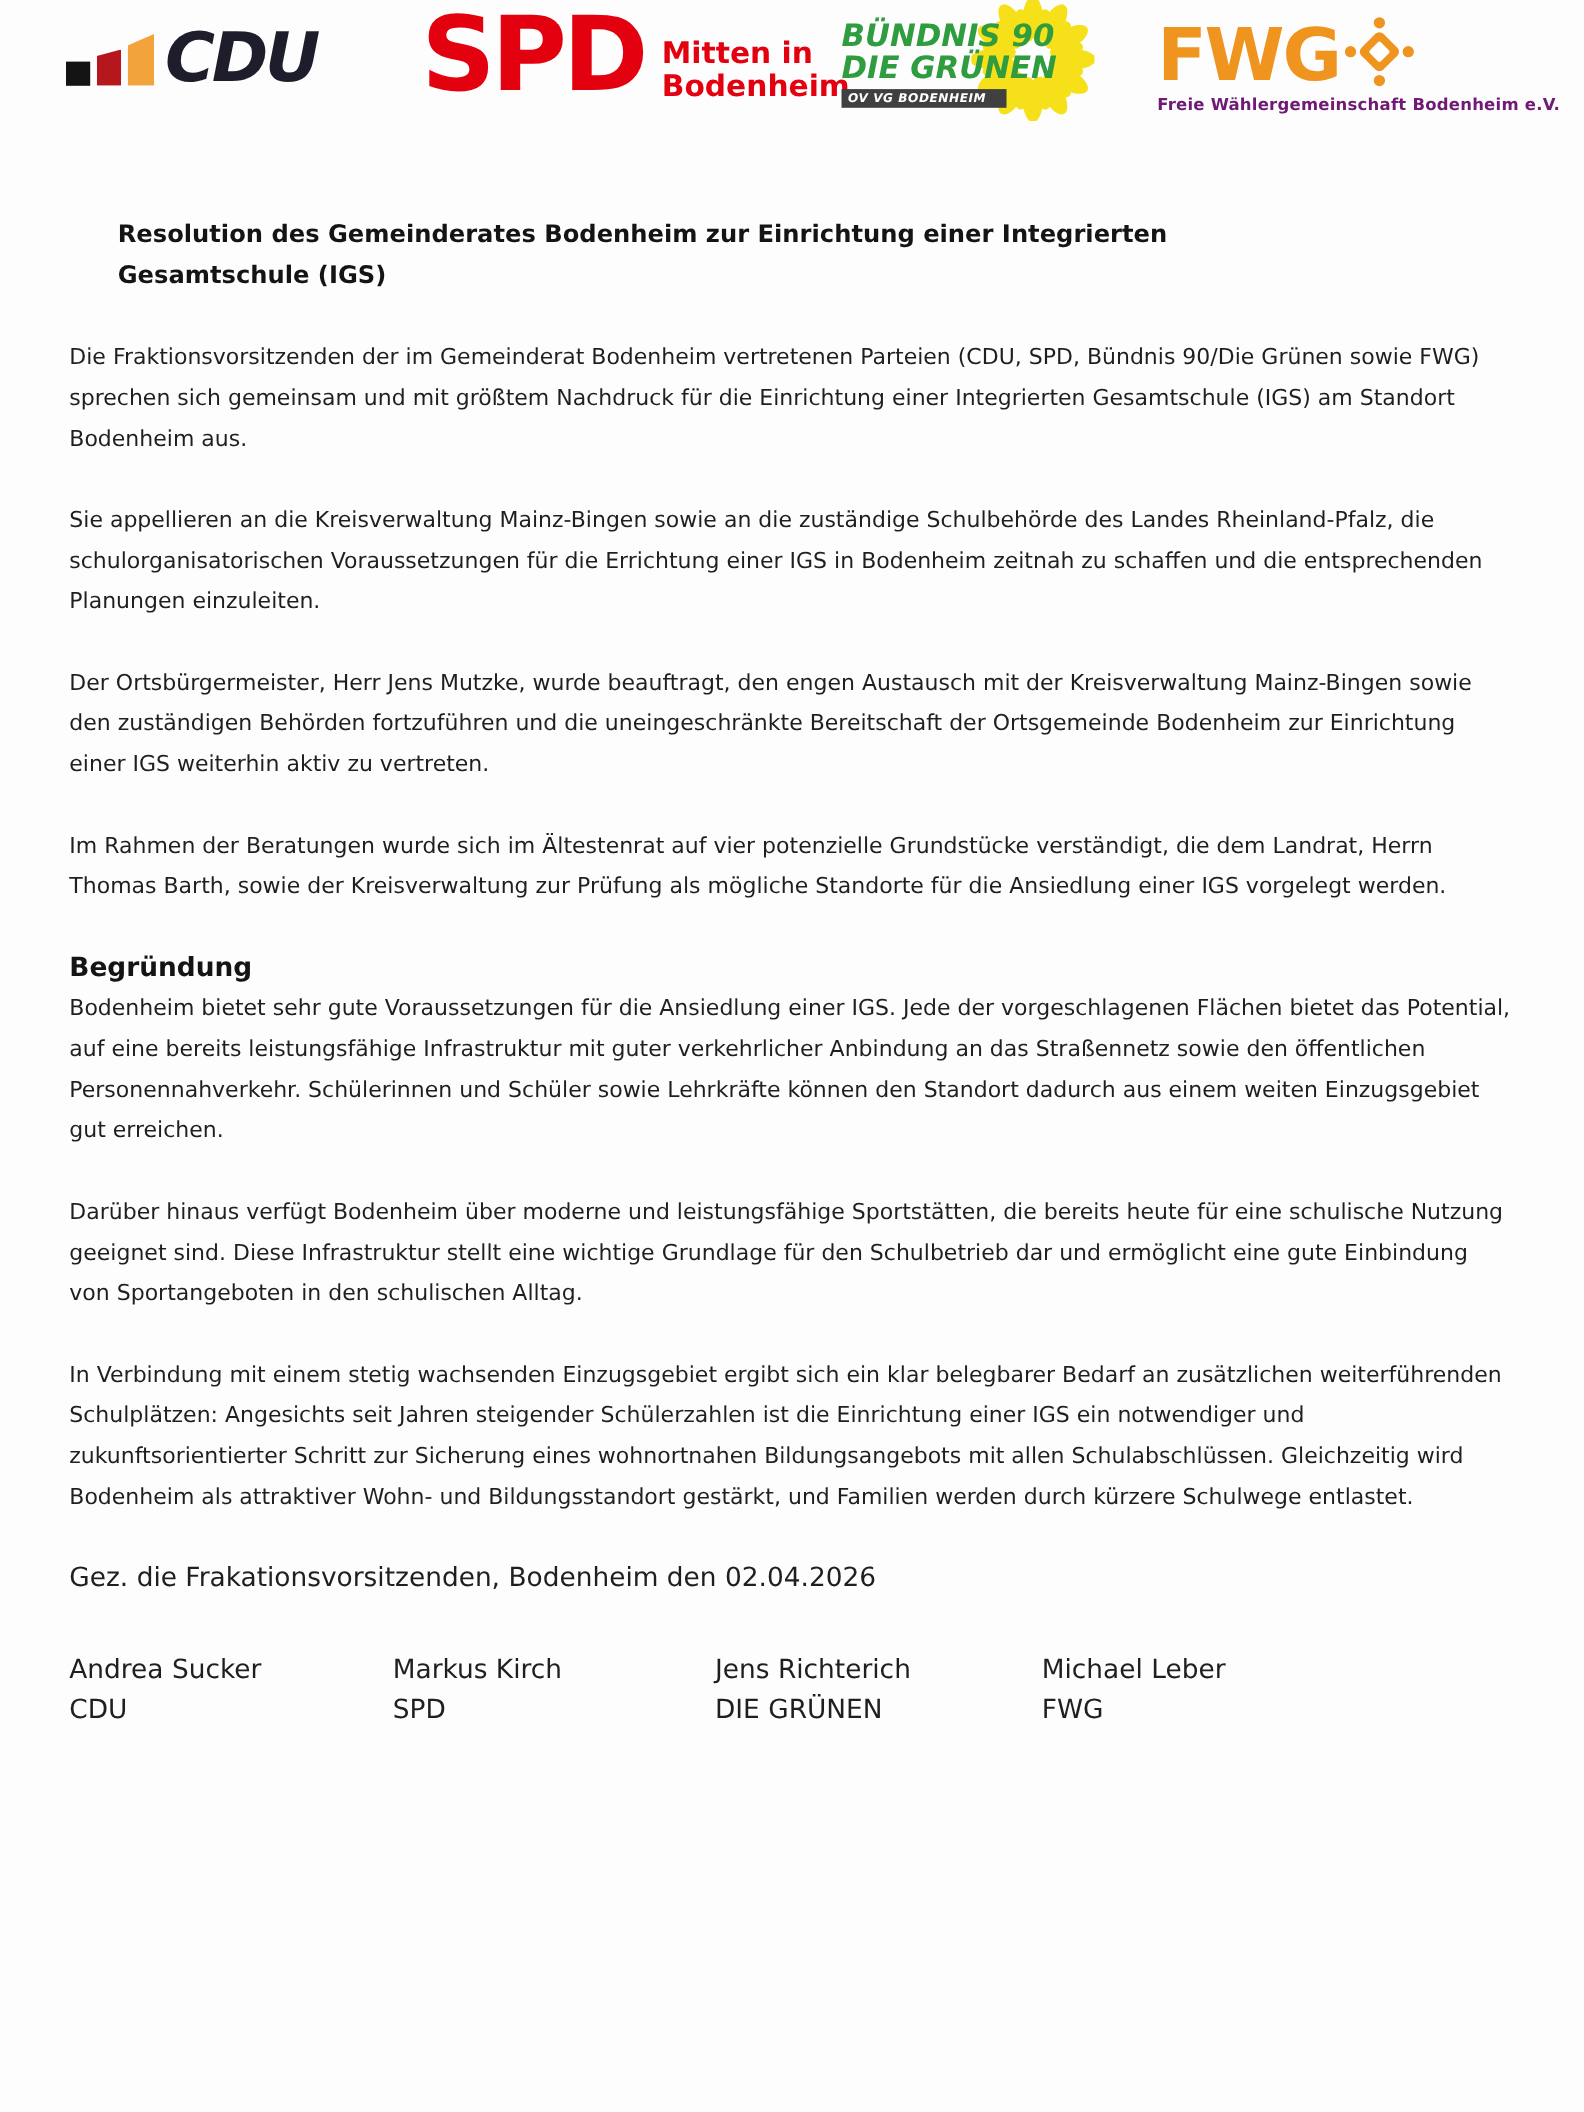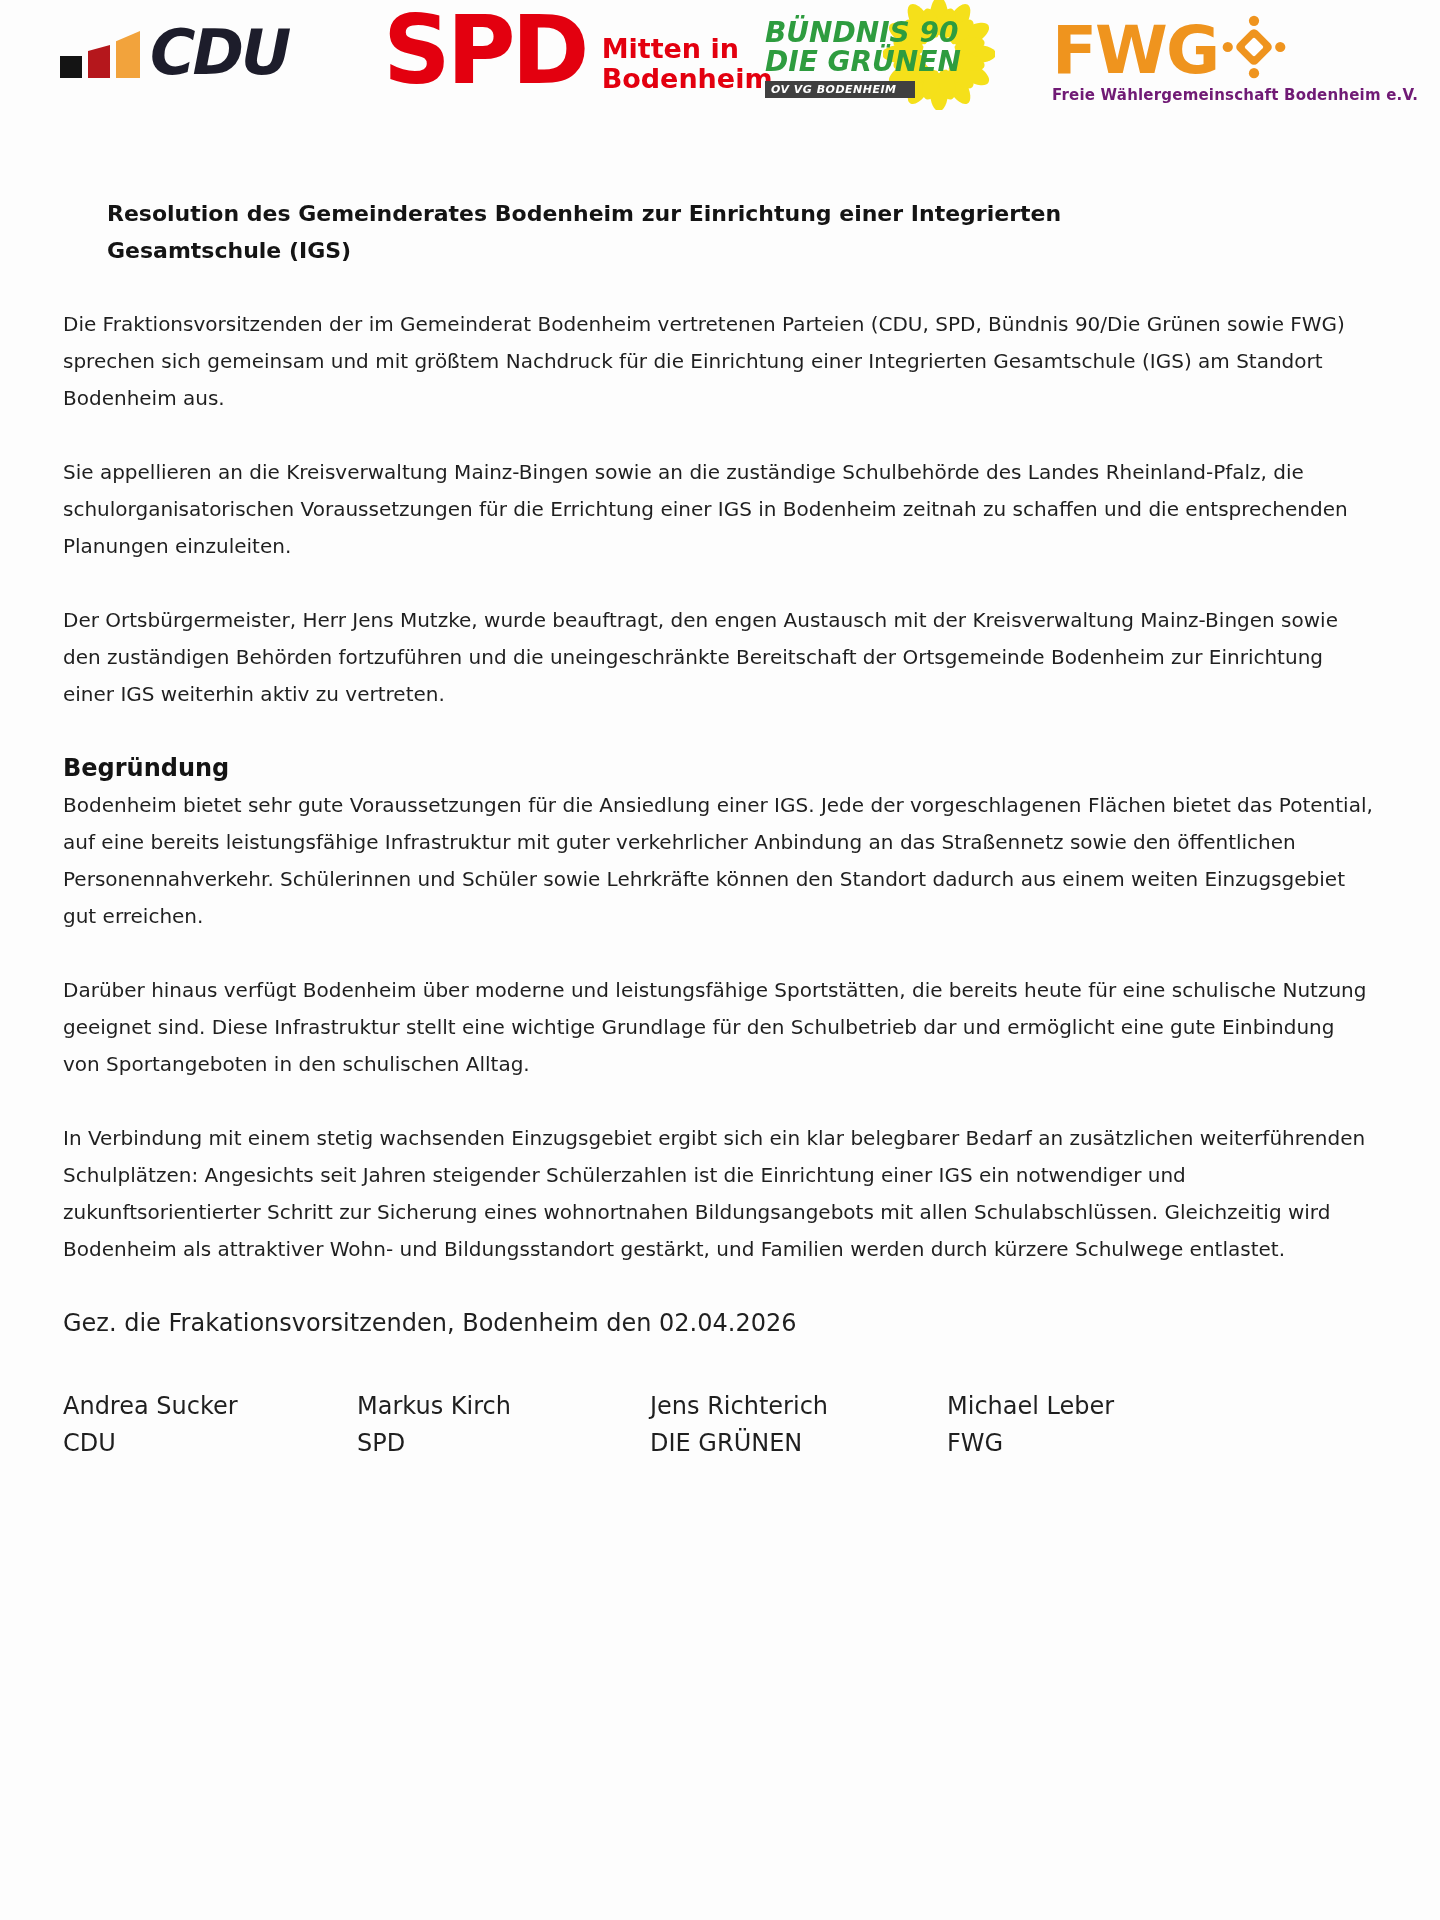--- a/index.html
+++ b/index.html
@@ -162,20 +162,21 @@
 <main class="doc">
 
   <h1 class="doc-title">
     <span>Resolution des Gemeinderates Bodenheim zur Einrichtung einer Integrierten</span>
     <span>Gesamtschule (IGS)</span>
   </h1>
 
   <p>Die Fraktionsvorsitzenden der im Gemeinderat Bodenheim vertretenen Parteien (CDU, SPD, Bündnis 90/Die Grünen sowie FWG) sprechen sich gemeinsam und mit größtem Nachdruck für die Einrichtung einer Integrierten Gesamtschule (IGS) am Standort Bodenheim aus.</p>
   <p>Sie appellieren an die Kreisverwaltung Mainz-Bingen sowie an die zuständige Schulbehörde des Landes Rheinland-Pfalz, die schulorganisatorischen Voraussetzungen für die Errichtung einer IGS in Bodenheim zeitnah zu schaffen und die entsprechenden Planungen einzuleiten.</p>
   <p>Der Ortsbürgermeister, Herr Jens Mutzke, wurde beauftragt, den engen Austausch mit der Kreisverwaltung Mainz-Bingen sowie den zuständigen Behörden fortzuführen und die uneingeschränkte Bereitschaft der Ortsgemeinde Bodenheim zur Einrichtung einer IGS weiterhin aktiv zu vertreten.</p>
+  <p>Im Rahmen der Beratungen wurde sich im Ältestenrat auf vier potenzielle Grundstücke verständigt, die dem Landrat, Herrn Thomas Barth, sowie der Kreisverwaltung zur Prüfung als mögliche Standorte für die Ansiedlung einer IGS vorgelegt werden.</p>
 
   <div class="section-heading">Begründung</div>
 
   <p class="after-heading">Bodenheim bietet sehr gute Voraussetzungen für die Ansiedlung einer IGS. Jede der vorgeschlagenen Flächen bietet das Potential, auf eine bereits leistungsfähige Infrastruktur mit guter verkehrlicher Anbindung an das Straßennetz sowie den öffentlichen Personennahverkehr. Schülerinnen und Schüler sowie Lehrkräfte können den Standort dadurch aus einem weiten Einzugsgebiet gut erreichen.</p>
   <p>Darüber hinaus verfügt Bodenheim über moderne und leistungsfähige Sportstätten, die bereits heute für eine schulische Nutzung geeignet sind. Diese Infrastruktur stellt eine wichtige Grundlage für den Schulbetrieb dar und ermöglicht eine gute Einbindung von Sportangeboten in den schulischen Alltag.</p>
   <p>In Verbindung mit einem stetig wachsenden Einzugsgebiet ergibt sich ein klar belegbarer Bedarf an zusätzlichen weiterführenden Schulplätzen: Angesichts seit Jahren steigender Schülerzahlen ist die Einrichtung einer IGS ein notwendiger und zukunftsorientierter Schritt zur Sicherung eines wohnortnahen Bildungsangebots mit allen Schulabschlüssen. Gleichzeitig wird Bodenheim als attraktiver Wohn- und Bildungsstandort gestärkt, und Familien werden durch kürzere Schulwege entlastet.</p>
 
   <div class="signoff">Gez. die Frakationsvorsitzenden, Bodenheim den 02.04.2026</div>
 
   <div class="signatures">

